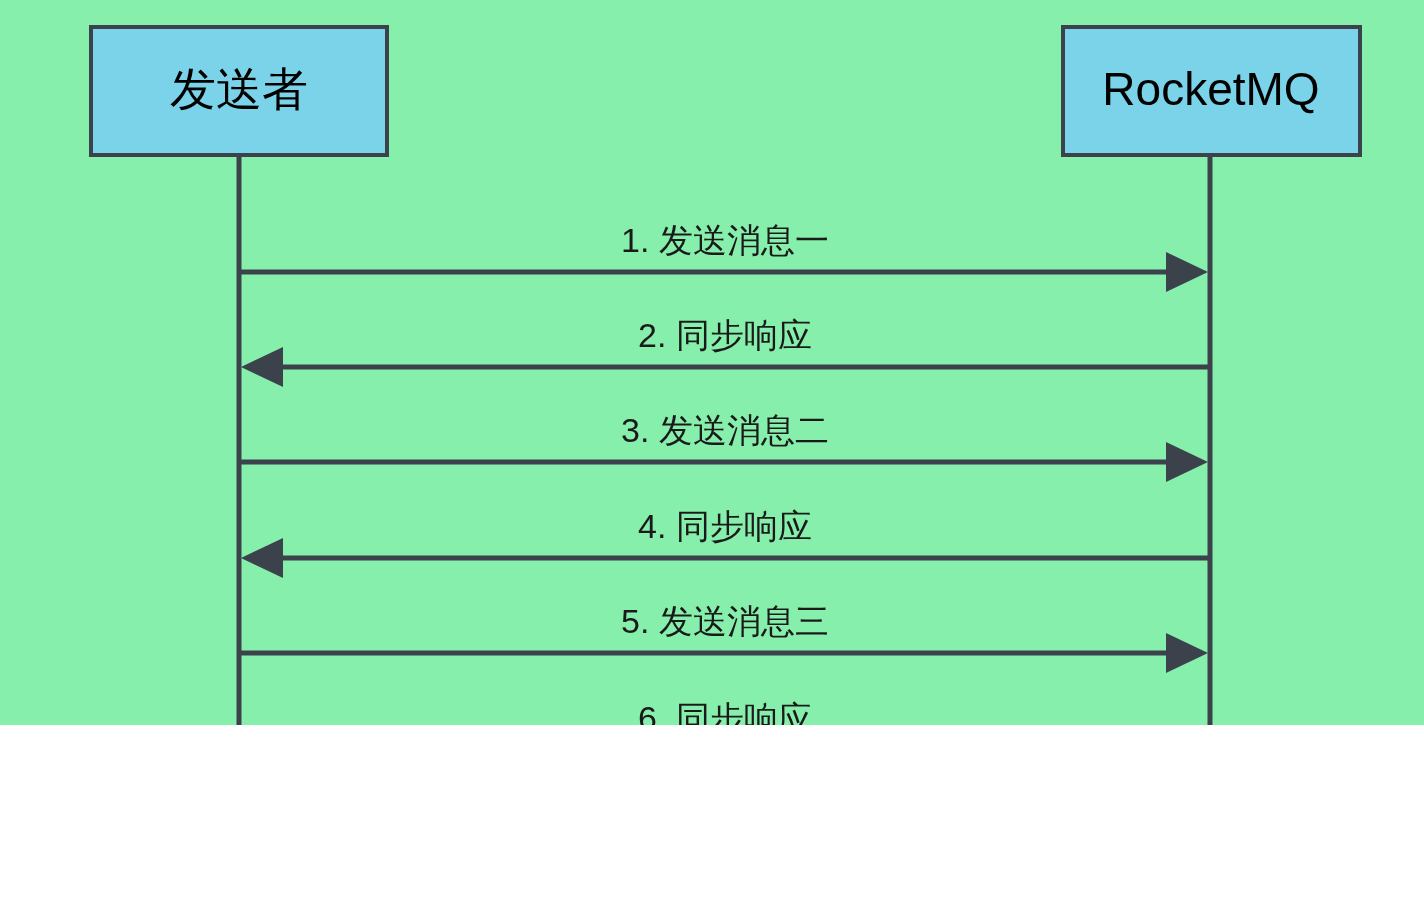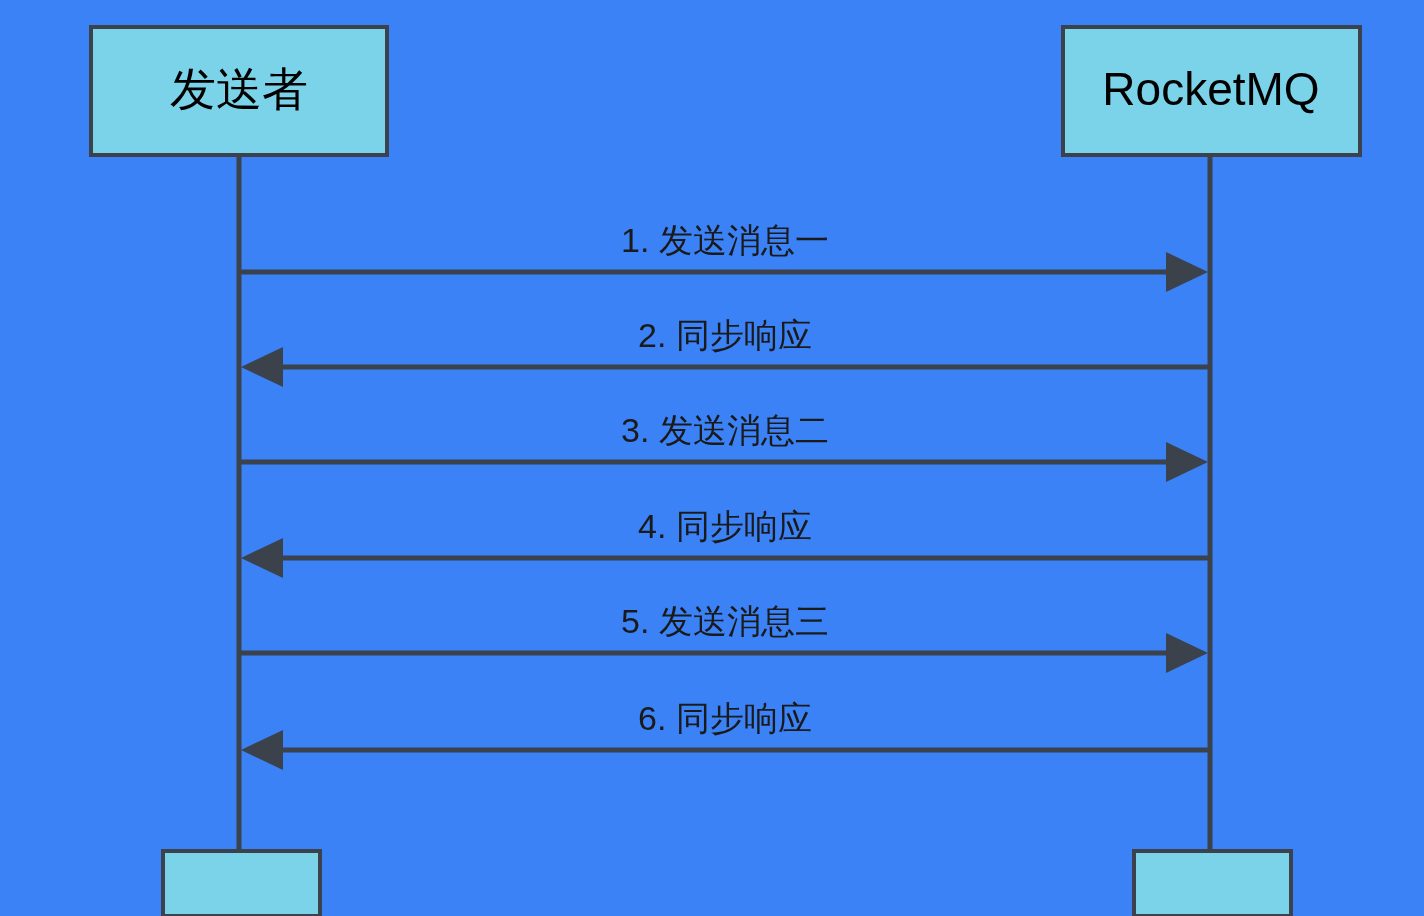--- a/index.html
+++ b/index.html
@@ -7,22 +7,22 @@
     margin: 0;
     padding: 0;
     background: #ffffff;
   }
   body {
     font-family: "Liberation Sans", "DejaVu Sans", sans-serif;
   }
   #diagram-root {
     position: relative;
     width: 1424px;
-    height: 916px;
-    background: #3b82f6;
+    height: 725px;
+    background: #86efac;
     overflow: hidden;
     text-align: right;
   }
   #diagram-svg {
     display: block;
     width: 1424px;
     height: 916px;
   }
   .actor-label {
     font-family: "Liberation Sans", "DejaVu Sans", sans-serif;

